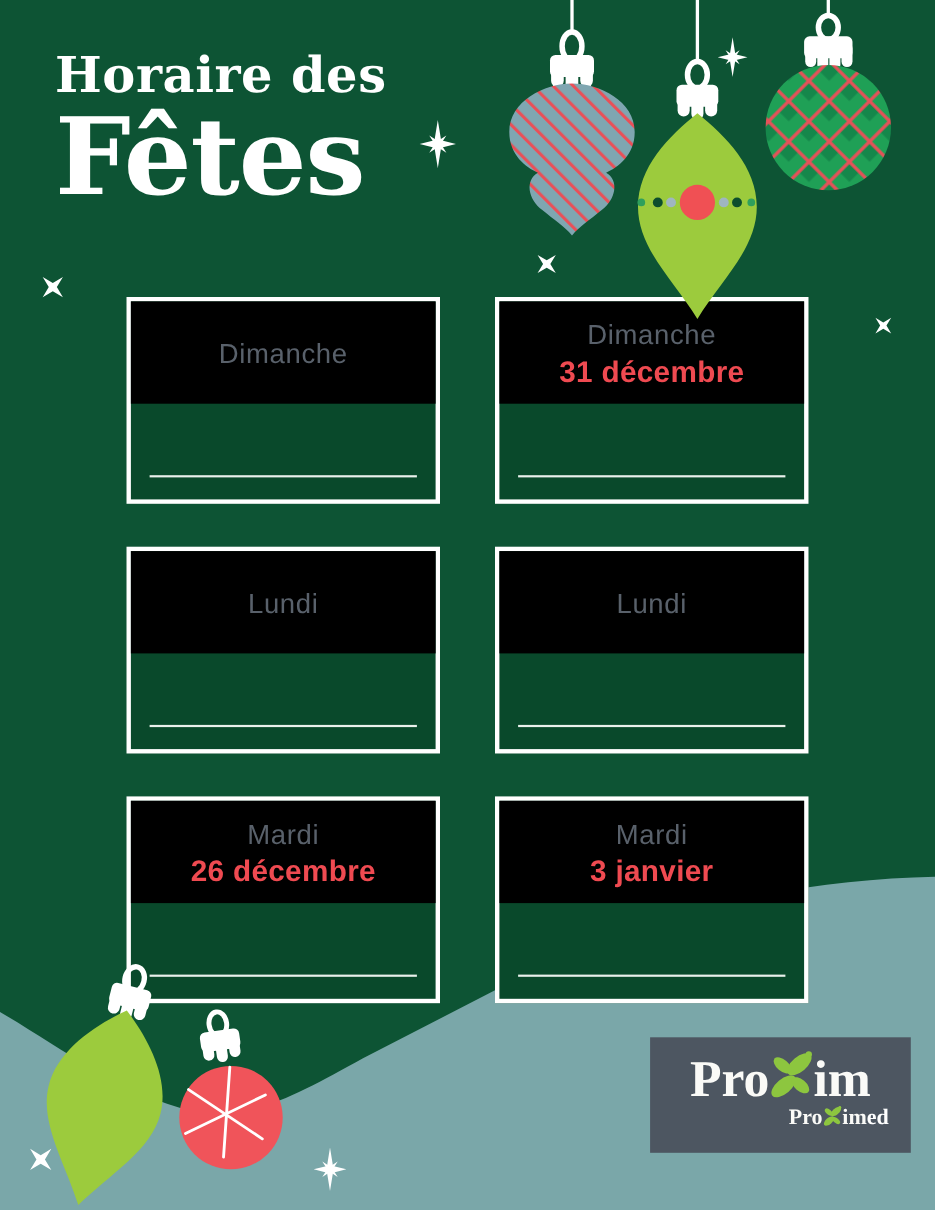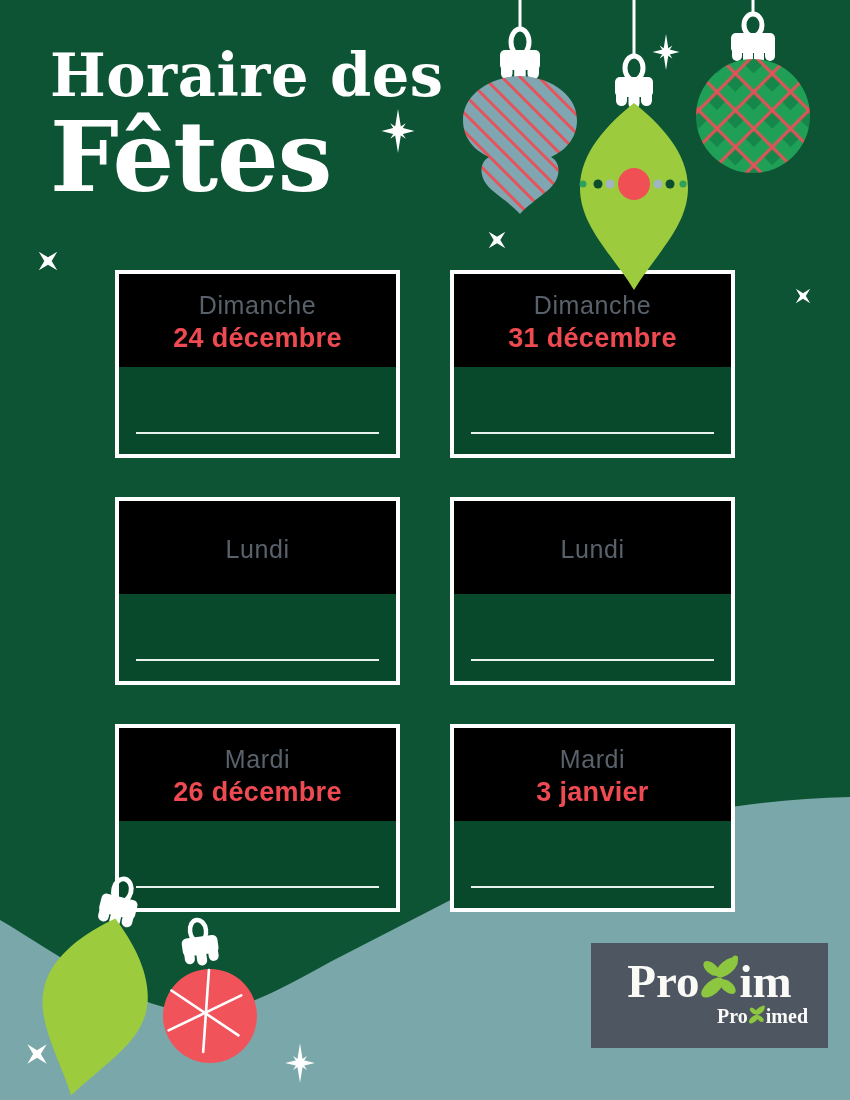--- a/index.html
+++ b/index.html
@@ -3,21 +3,21 @@
 <meta charset="utf-8">
 <style>
   html,body{margin:0;padding:0;background:#222;}
   .poster{position:relative;width:850px;height:1100px;overflow:hidden;
           background:#0D5434;font-family:"Liberation Sans",sans-serif;}
   .abs{position:absolute;}
 
   
   .title{position:absolute;left:50px;top:44px;color:#FFFFFF;
          font-family:"DejaVu Serif",serif;font-weight:700;}
-  .title-line1{font-size:59px;line-height:1.1;letter-spacing:0.5px;}
+  .title-line1{font-size:45px;line-height:1.1;letter-spacing:0.5px;}
   .title-line2{font-size:97px;line-height:0.92;margin-top:4px;letter-spacing:-1px;}
 
   
   .card{position:absolute;width:285px;height:188px;box-sizing:border-box;
         border:4px solid #FFFFFF;background:#09492B;}
   .card-header{height:89px;background:#000000;display:flex;flex-direction:column;
                align-items:center;justify-content:center;padding-top:4px;}
   .card-day{font-size:25px;color:#59616B;letter-spacing:0.6px;}
   .card-date{font-size:27px;font-weight:700;color:#EF4A51;margin-top:3px;letter-spacing:0.3px;}
   .date-sup{font-size:0.58em;vertical-align:0.45em;}
@@ -52,21 +52,20 @@
   </svg>
 
   <div class="title">
     <div class="title-line1">Horaire des</div>
     <div class="title-line2">Fêtes</div>
   </div>
 
   <div class="card c0">
     <div class="card-header">
       <div class="card-day">Dimanche</div>
-      <div class="card-date"><span>24 décembre</span><span class="date-sup"></span><span></span></div>
     </div>
     <div class="card-body">
       <div class="write-line"></div>
     </div>
   </div>
 
   <div class="card c1">
     <div class="card-header">
       <div class="card-day">Dimanche</div>
       <div class="card-date"><span>31 décembre</span><span class="date-sup"></span><span></span></div>

